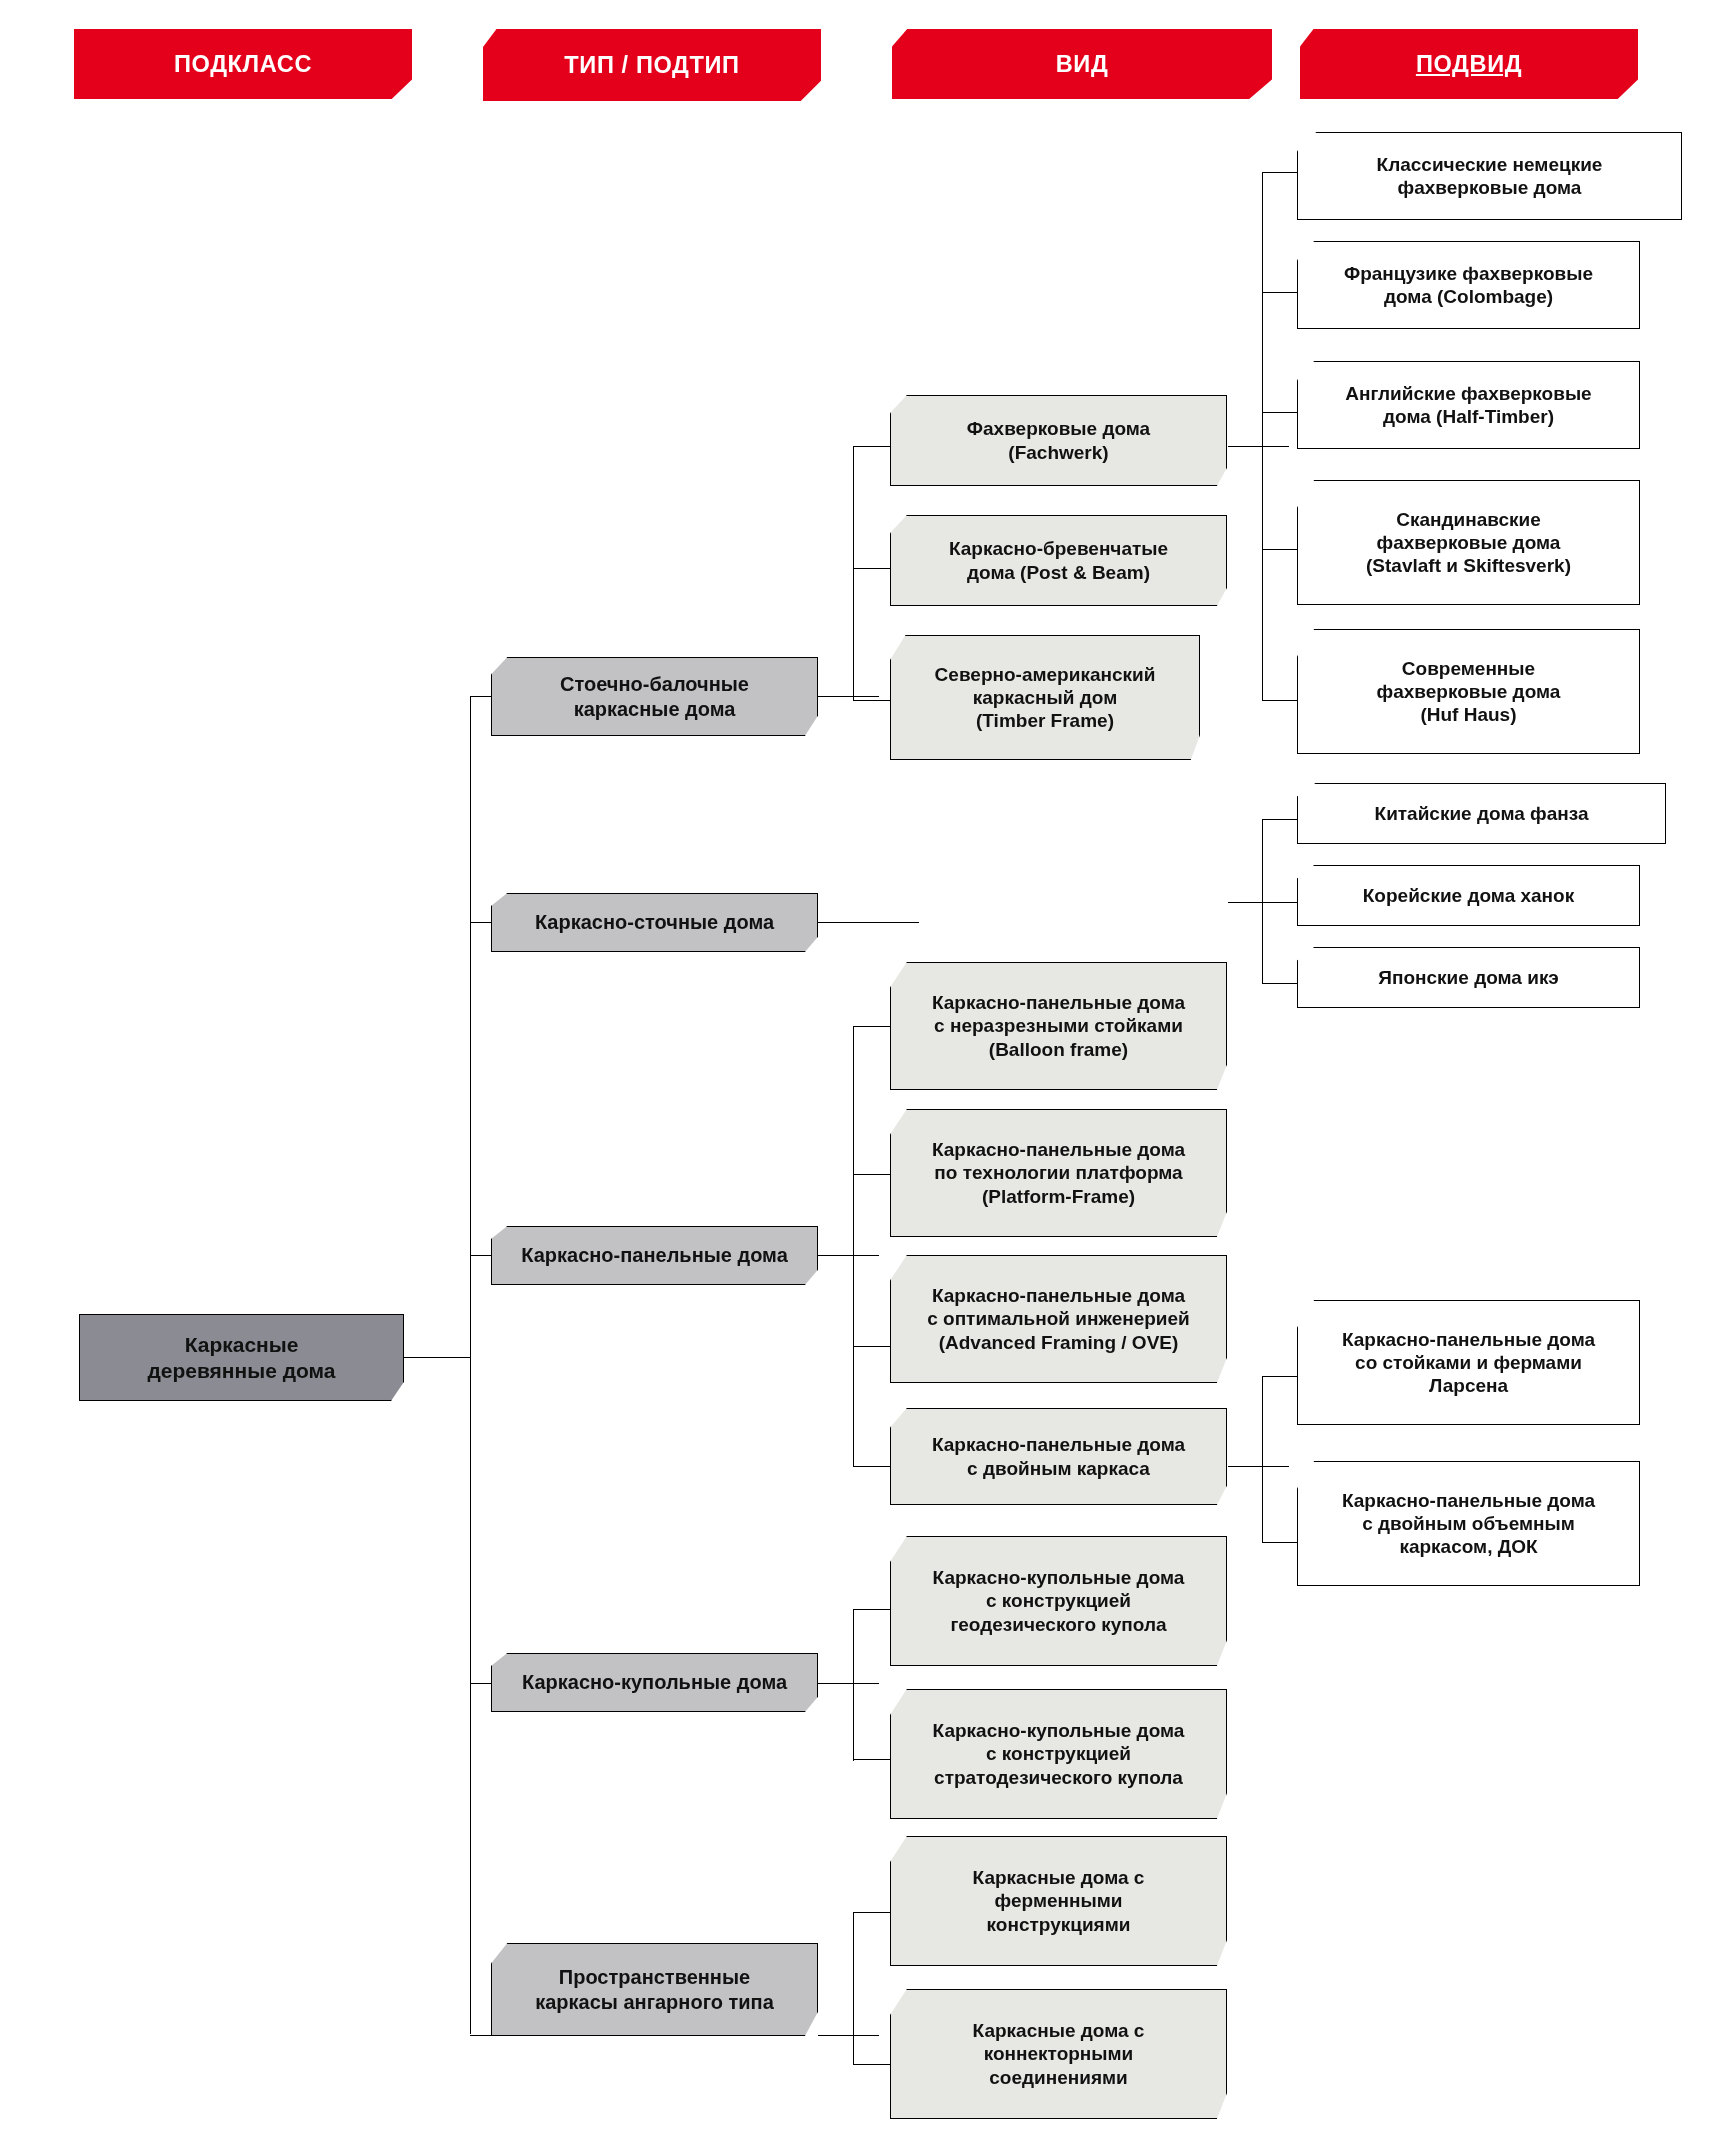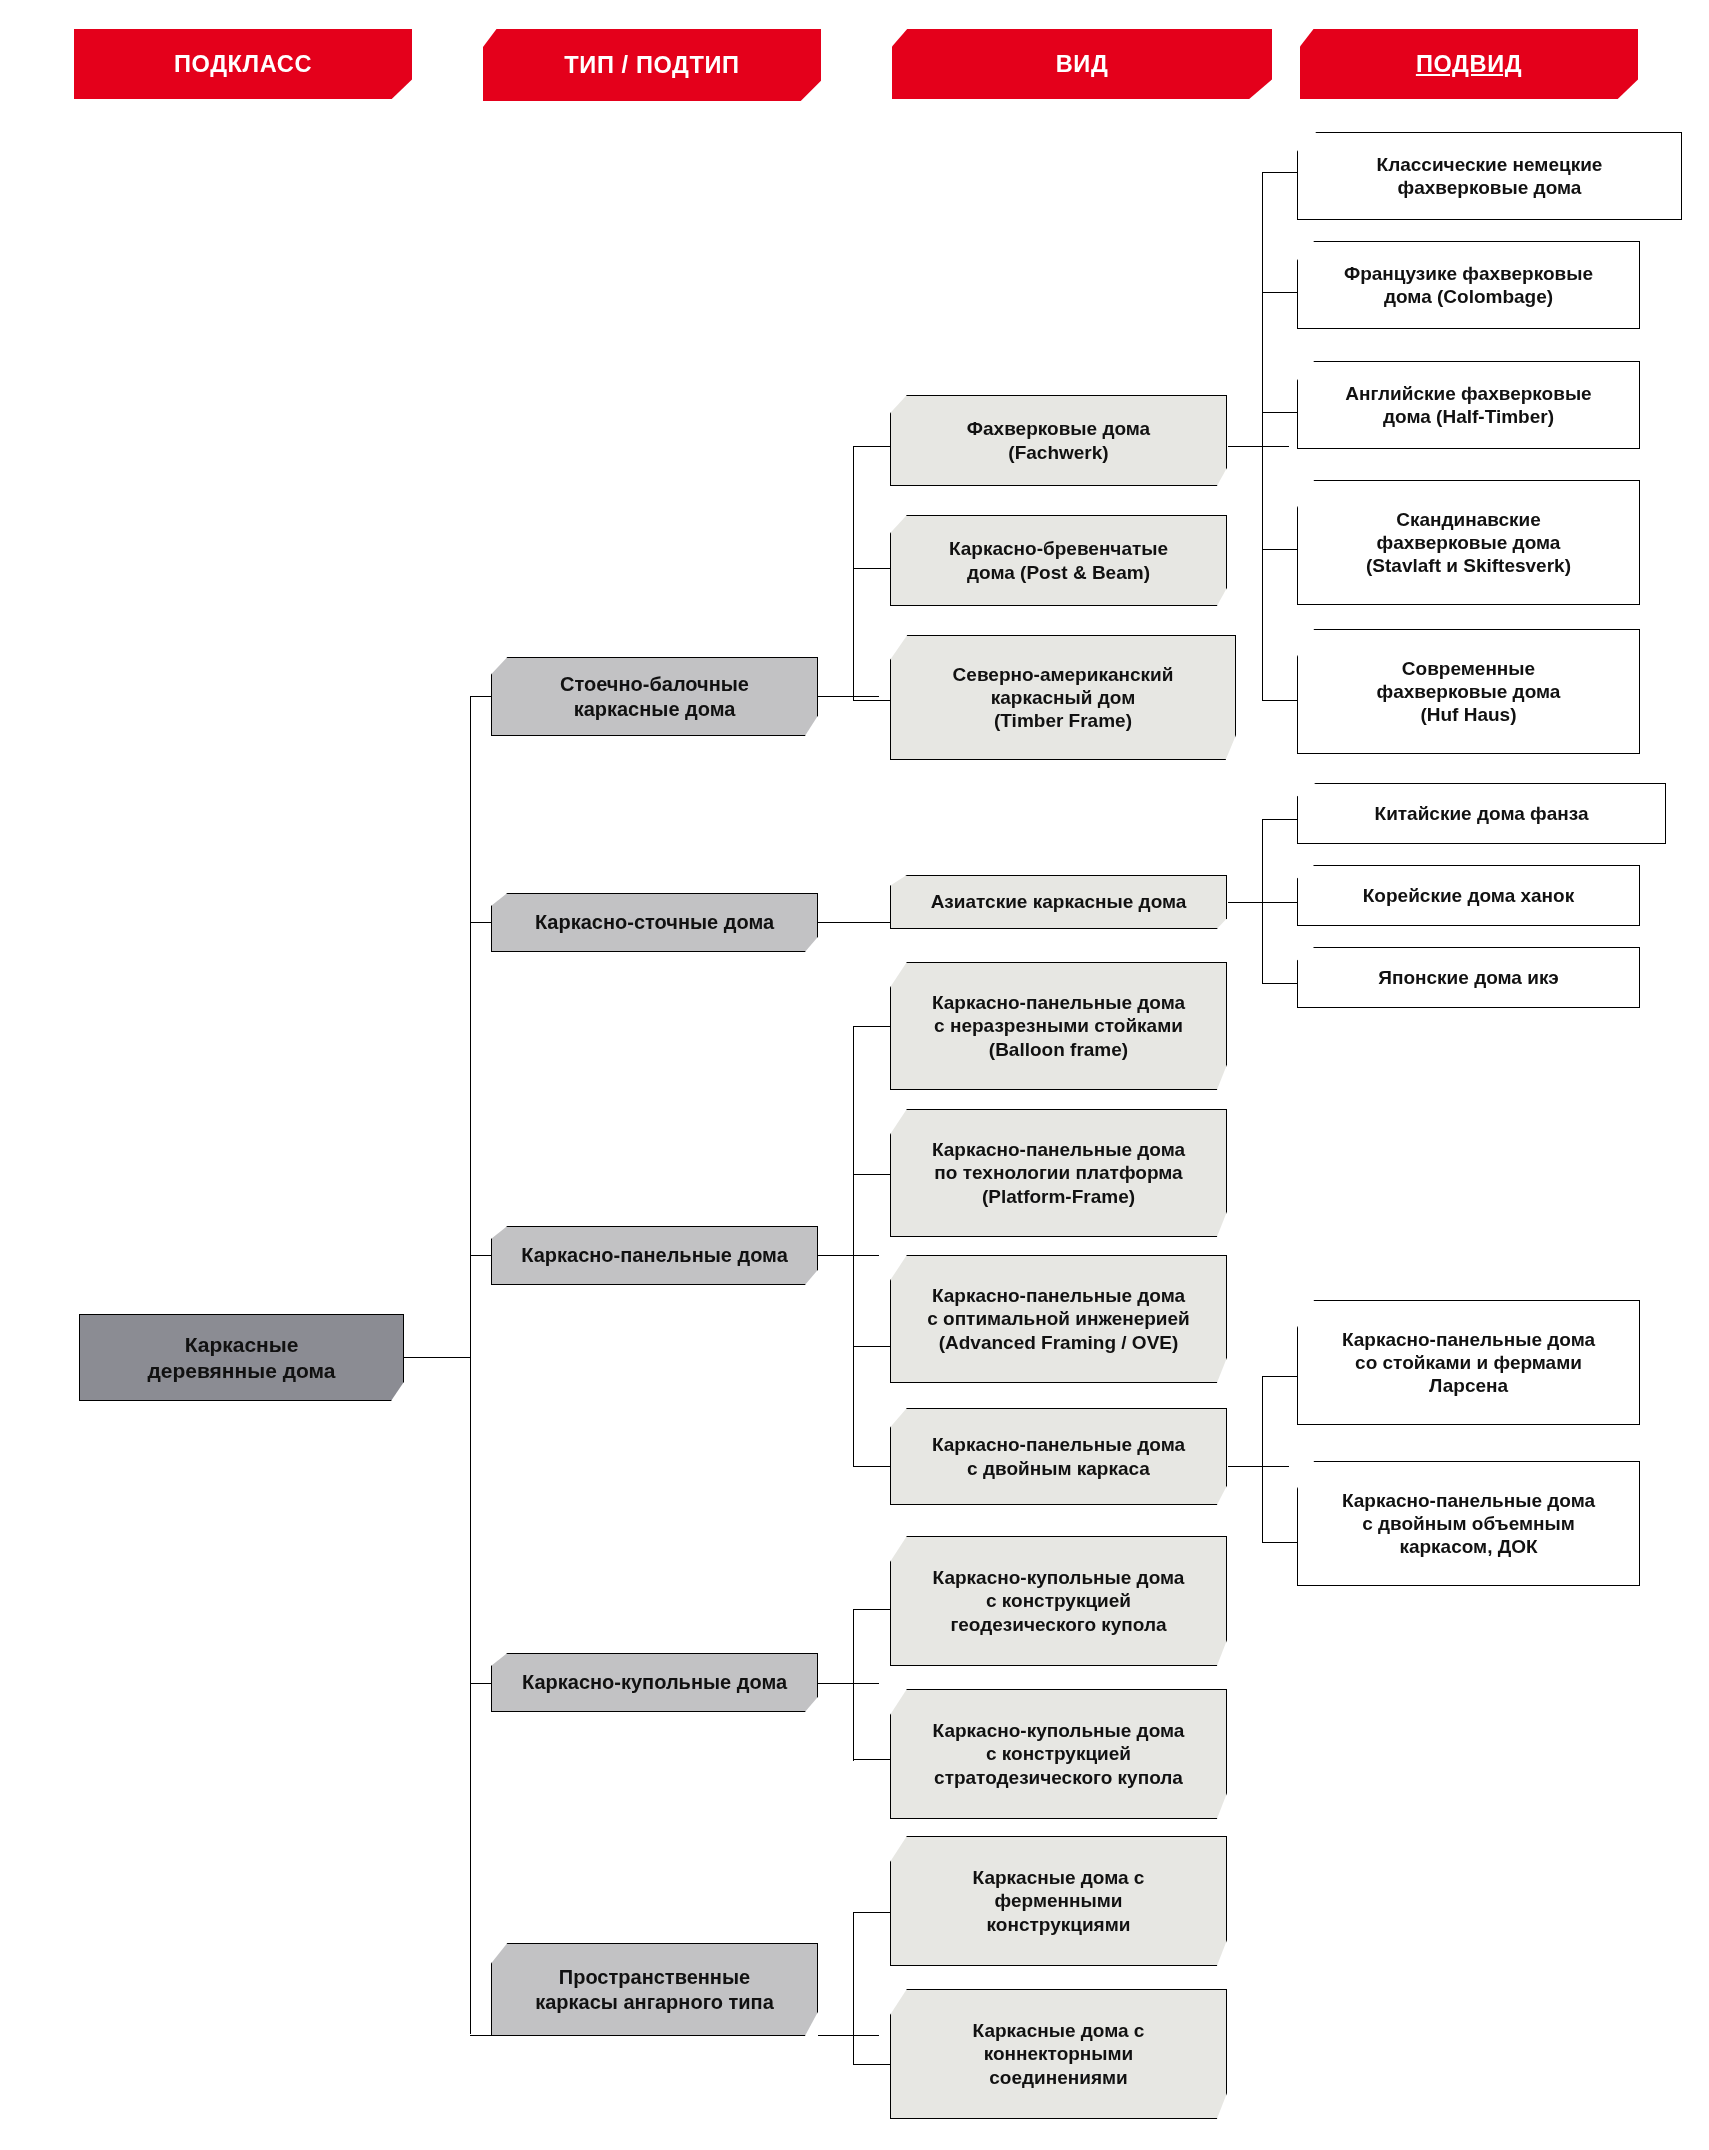--- a/index.html
+++ b/index.html
@@ -157,25 +157,22 @@
   <div class="node lvl2" style="left:491px;top:1943px;width:327px;height:93px;">
     <span>Пространственные<br>каркасы ангарного типа</span>
   </div>
 
   <div class="node lvl3" style="left:890px;top:395px;width:337px;height:91px;">
     <span>Фахверковые дома<br>(Fachwerk)</span>
   </div>
   <div class="node lvl3" style="left:890px;top:515px;width:337px;height:91px;">
     <span>Каркасно-бревенчатые<br>дома (Post &amp; Beam)</span>
   </div>
-  <div class="node lvl3" style="left:890px;top:635px;width:346px;height:125px;justify-content:center;">
+  <div class="node lvl3" style="left:890px;top:635px;width:310px;height:125px;justify-content:center;">
     <span>Северно-американский<br>каркасный дом<br>(Timber Frame)</span>
-  </div>
-  <div class="node lvl3" style="left:890px;top:875px;width:337px;height:54px;">
-    <span>Азиатские каркасные дома</span>
   </div>
   <div class="node lvl3" style="left:890px;top:962px;width:337px;height:128px;">
     <span>Каркасно-панельные дома<br>с неразрезными стойками<br>(Balloon frame)</span>
   </div>
   <div class="node lvl3" style="left:890px;top:1109px;width:337px;height:128px;">
     <span>Каркасно-панельные дома<br>по технологии платформа<br>(Platform-Frame)</span>
   </div>
   <div class="node lvl3" style="left:890px;top:1255px;width:337px;height:128px;">
     <span>Каркасно-панельные дома<br>с оптимальной инженерией<br>(Advanced Framing / OVE)</span>
   </div>

